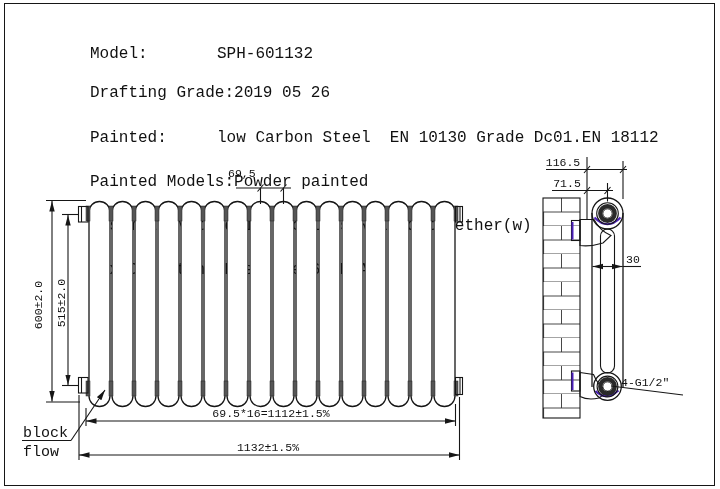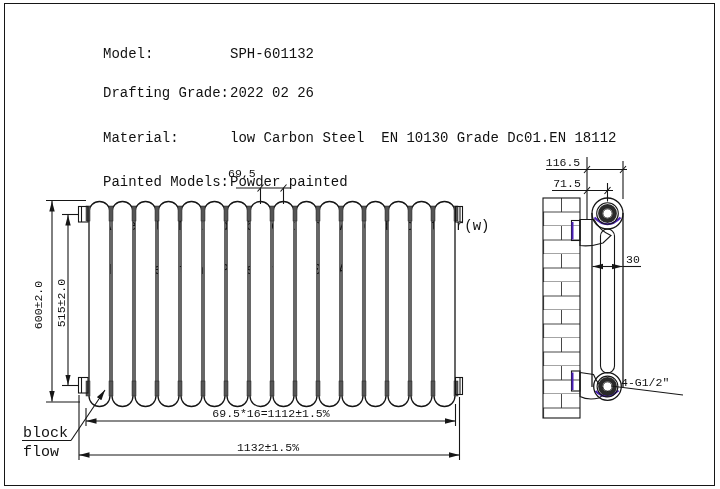--- a/index.html
+++ b/index.html
@@ -1,41 +1,41 @@
 <!DOCTYPE html>
 <html><head>
 <meta charset="utf-8">
 <style>
   html,body{margin:0;padding:0;background:#ffffff;}
   #page{position:relative;width:720px;height:489px;background:#fff;overflow:hidden;
         font-family:"Liberation Mono","DejaVu Sans Mono",monospace;color:#111;}
   #frame{position:absolute;left:4px;top:3px;right:5px;bottom:3px;border:1.5px solid #161616;pointer-events:none;}
   
-  #spec{position:absolute;left:103px;top:24px;font-size:14px;line-height:12px;white-space:pre;}
+  #spec{position:absolute;left:90px;top:24px;font-size:16px;line-height:12px;white-space:pre;}
   .spec-row{display:block;}
   .h15{height:15px}.h16{height:16px}.h21{height:21px}.h20{height:20px}
   .spec-label{display:inline-block;min-width:127px;white-space:pre;}
   .spec-value{white-space:pre;}
   
   #dwg{position:absolute;left:0;top:0;}
   #dwg .ln{stroke:#161616;stroke-width:1.1;fill:none;}
   #dwg .thick{stroke:#161616;stroke-width:1.3;fill:none;}
   #dwg text{font-family:"Liberation Mono","DejaVu Sans Mono",monospace;font-size:11.5px;fill:#111;}
   #dwg text.big{font-size:15px;}
 </style>
 </head>
 <body>
 
 <div id="page">
   <div id="frame"></div>
 
   <div id="spec">
     <div class="spec-row h15"><span class="spec-label">Model:</span><span class="spec-value">SPH-601132</span></div>
-    <div class="spec-row h21"><span class="spec-label">Drafting Grade:</span><span class="spec-value">2022 02 26</span></div>
-    <div class="spec-row h20"><span class="spec-label">Material:</span><span class="spec-value">low Carbon Steel  EN 10130 Grade Dc01.EN 18112</span></div>
+    <div class="spec-row h21"><span class="spec-label">Drafting Grade:</span><span class="spec-value">2019 05 26</span></div>
+    <div class="spec-row h20"><span class="spec-label">Painted:</span><span class="spec-value">low Carbon Steel  EN 10130 Grade Dc01.EN 18112</span></div>
     <div class="spec-row h20"><span class="spec-label">Painted Models:</span><span class="spec-value">Powder painted</span></div>
     <div class="spec-row h20"><span class="spec-label">Assembly Method:</span><span class="spec-value">16 sections welded together(w)</span></div>
     <div class="spec-row"><span class="spec-label">Max Operating Pressure:</span><span class="spec-value">600KPA</span></div>
   </div>
 
   <svg id="dwg" width="720" height="489" viewBox="0 0 720 489">
     <defs>
       <marker id="arr" orient="auto-start-reverse" markerWidth="12" markerHeight="8" refX="10.5" refY="3" markerUnits="userSpaceOnUse">
         <path d="M0,0.3 L10.5,3 L0,5.7 Z" fill="#161616"></path>
       </marker>

